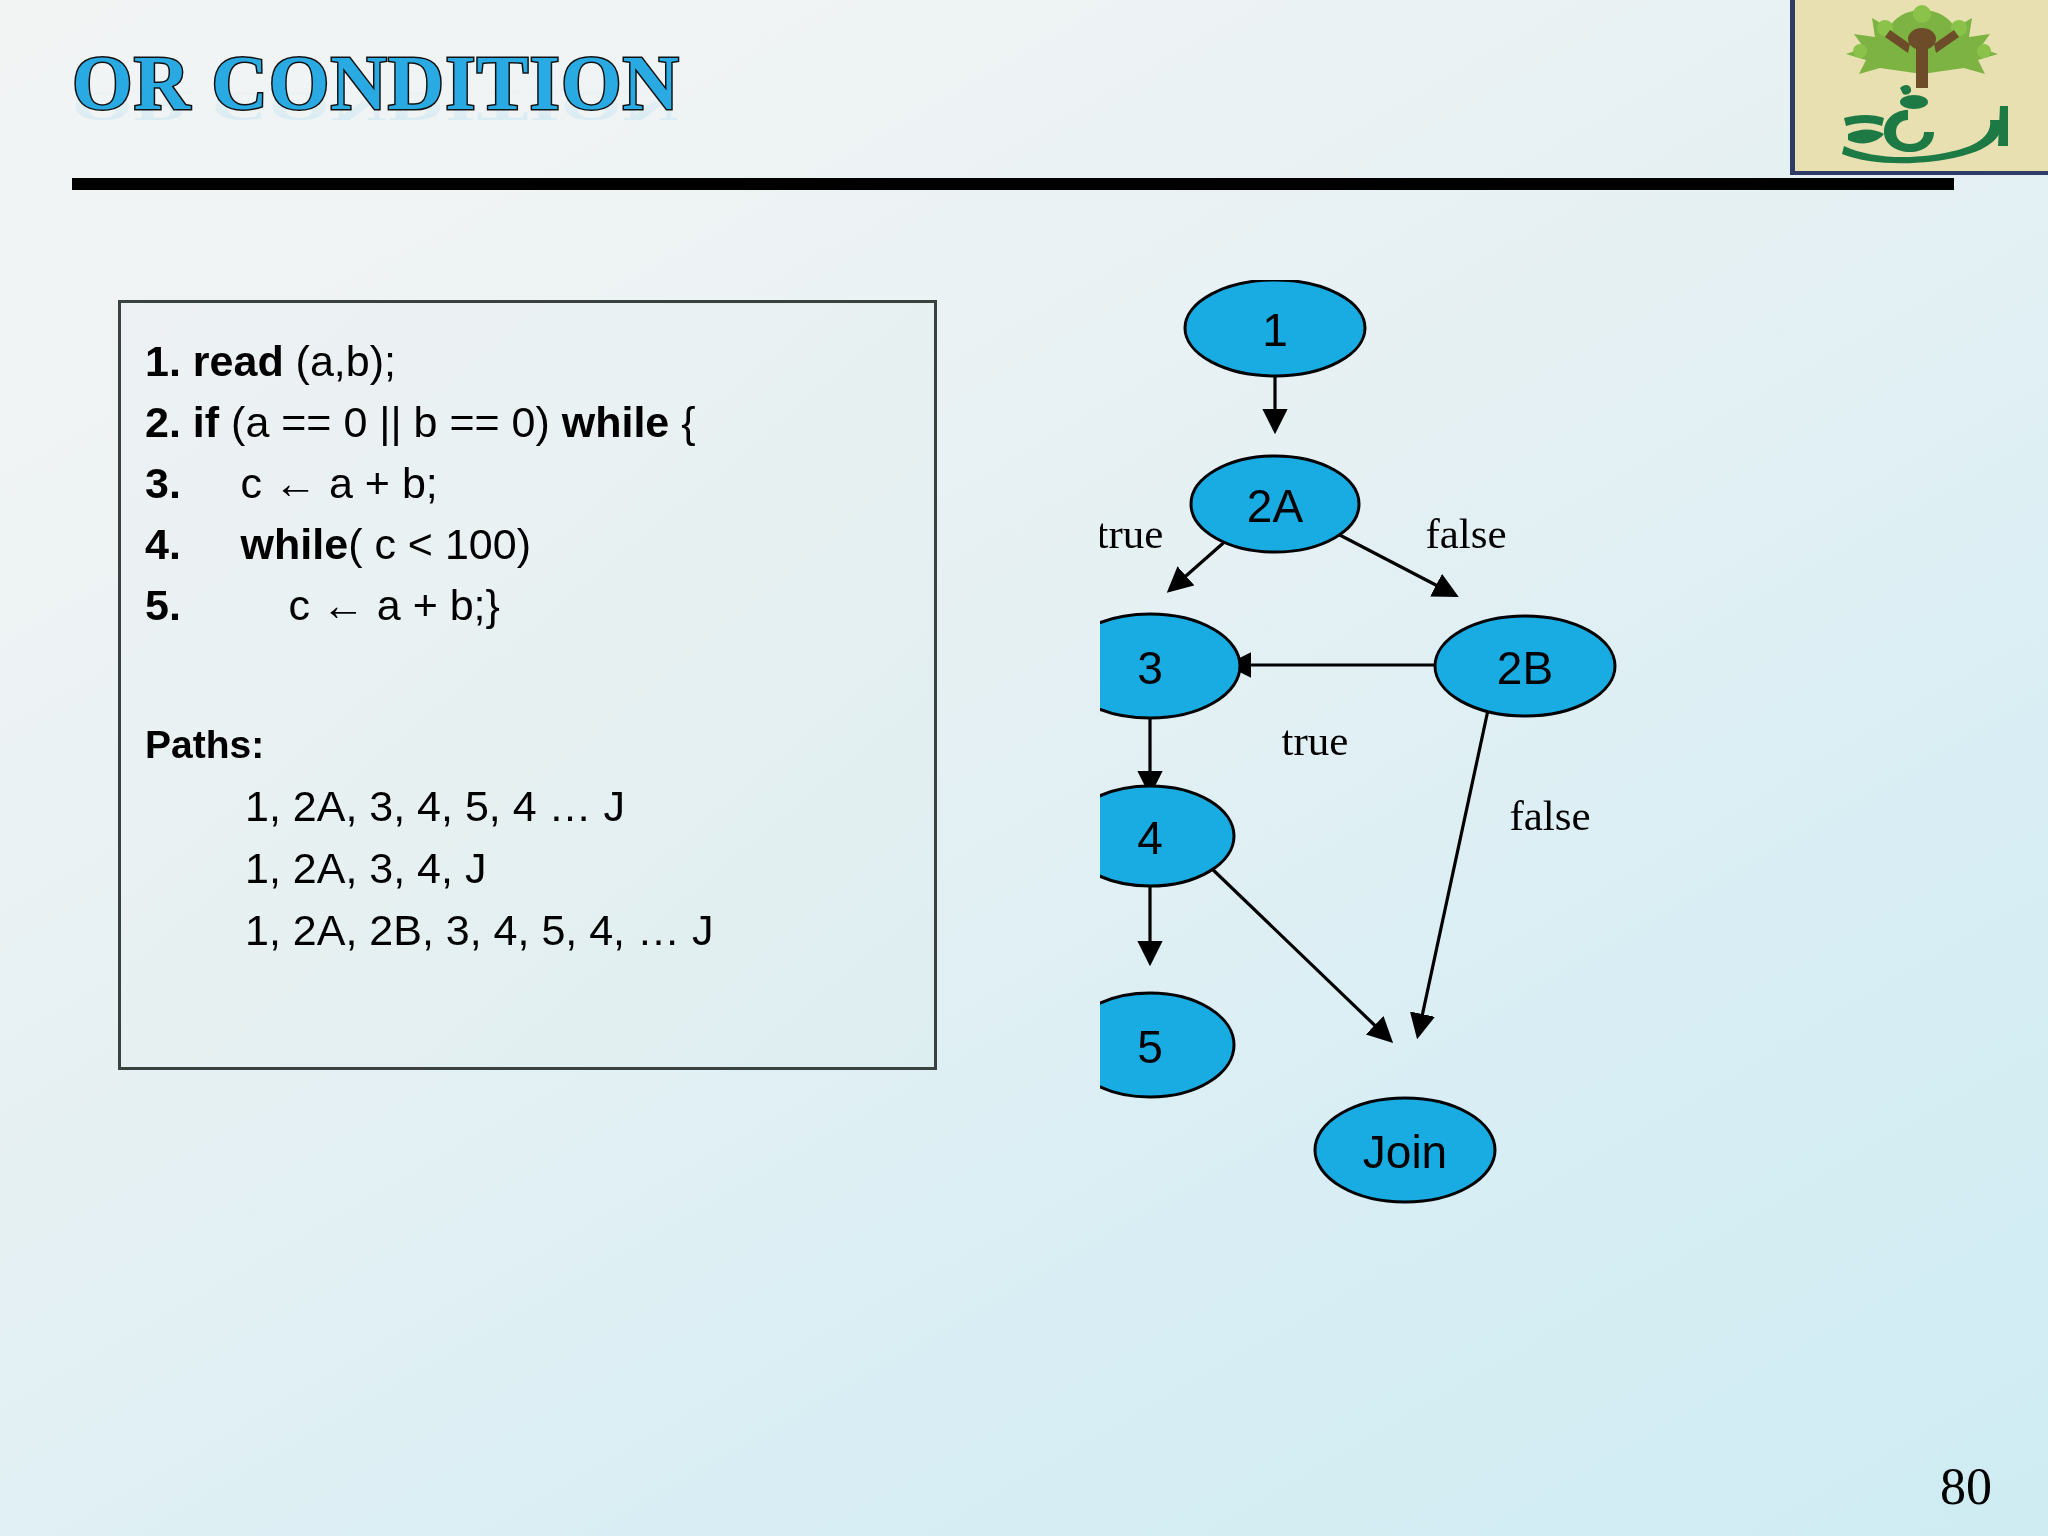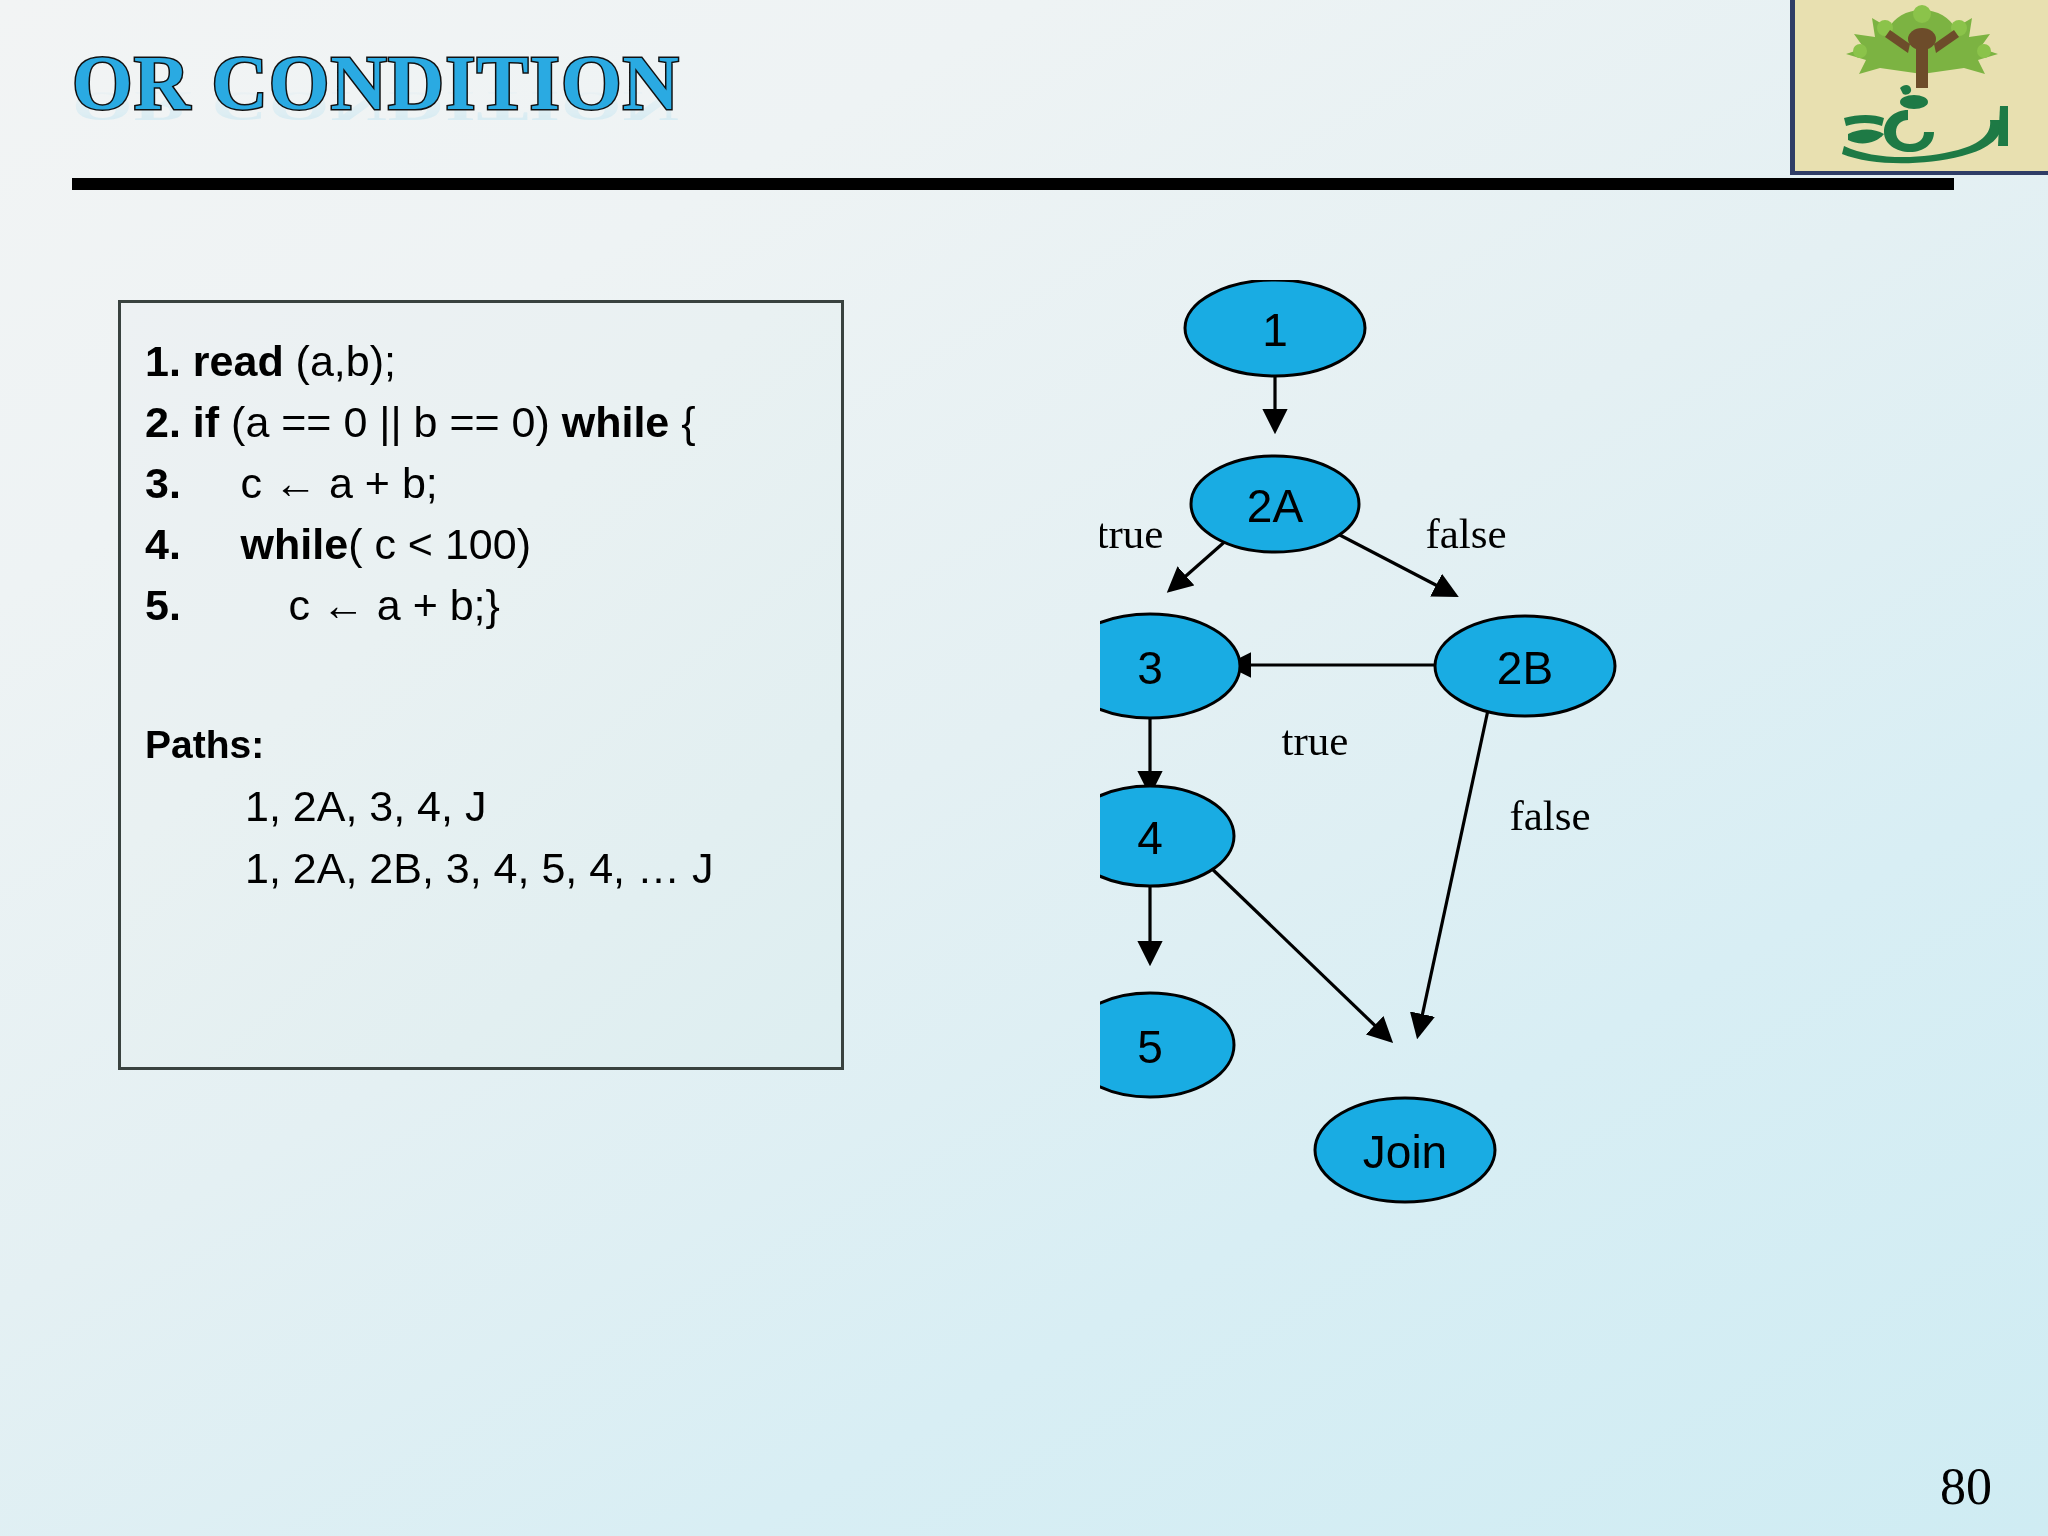--- a/index.html
+++ b/index.html
@@ -81,21 +81,21 @@
     overflow: hidden;
   }
   #logo-tree { position: absolute; left: 50%; top: 4px; transform: translateX(-50%); }
   #logo-script { position: absolute; left: 50%; top: 80px; transform: translateX(-50%); }
 
   
   #code-box {
     position: absolute;
     left: 118px;
     top: 300px;
-    width: 726px;
+    width: 819px;
     height: 770px;
     border: 3px solid #39423f;
     background: linear-gradient(140deg, #edf1f3 0%, #e9f1f2 40%, #e2eff1 75%, #ddeef1 100%);
     box-sizing: border-box;
     padding: 28px 0 0 24px;
   }
   .code-line {
     font-size: 43px;
     line-height: 61px;
     color: #000;
@@ -198,20 +198,21 @@
   </div>
 
   <div id="code-box">
     <div class="code-line"><span class="num">1.</span> <span class="kw">read</span> (a,b);</div>
     <div class="code-line"><span class="num">2.</span> <span class="kw">if</span> (a == 0 || b == 0) <span class="kw">while</span> {</div>
     <div class="code-line"><span class="num">3.</span>     c ← a + b;</div>
     <div class="code-line"><span class="num">4.</span>     <span class="kw">while</span>( c &lt; 100)</div>
     <div class="code-line"><span class="num">5.</span>         c ← a + b;}</div>
 
     <div id="paths-label">Paths:</div>
+    <div class="path-line">1, 2A, 3, 4, 5, 4 … J</div>
     <div class="path-line">1, 2A, 3, 4, J</div>
     <div class="path-line">1, 2A, 2B, 3, 4, 5, 4, … J</div>
   </div>
 
   <div id="graph">
     <svg width="800" height="1120" viewBox="0 0 800 1120">
       <defs>
         <marker id="arrow" viewBox="0 0 12 12" refX="10" refY="6" markerWidth="8" markerHeight="8" orient="auto-start-reverse">
           <path d="M 0 0 L 12 6 L 0 12 z" fill="#000"></path>
         </marker>

